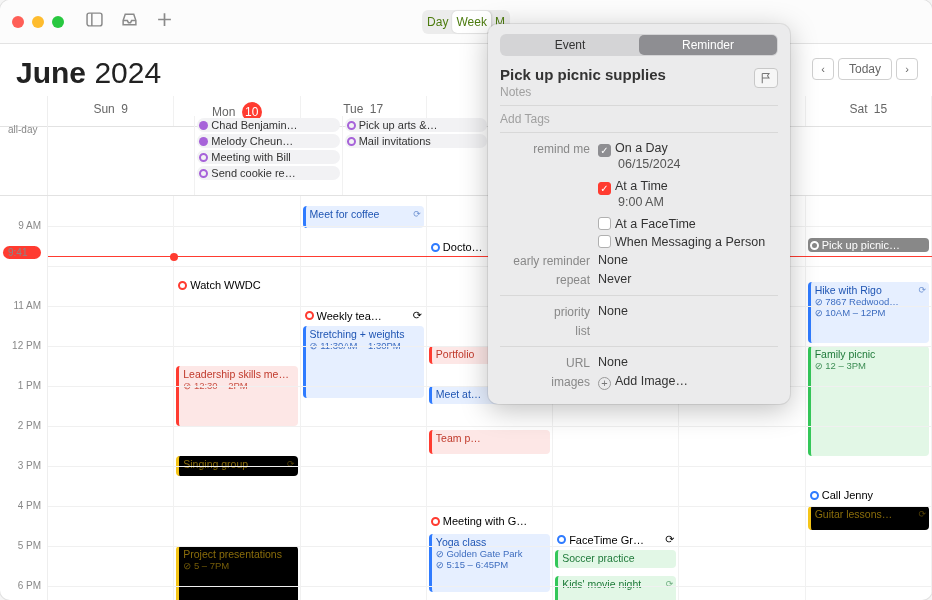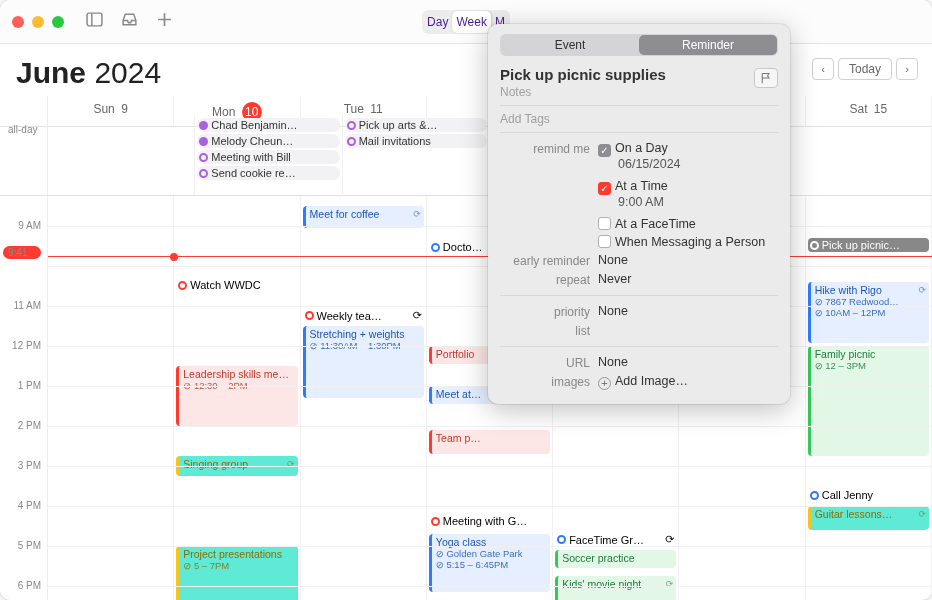--- a/index.html
+++ b/index.html
@@ -7,21 +7,21 @@
 
 .window { width: 932px; height: 600px; background: #fff; border-radius: 10px; box-shadow: 0 0 0 1px rgba(0,0,0,.08); overflow: hidden; position: relative; }
 
 .titlebar { height: 44px; display: flex; align-items: center; padding: 0 12px; border-bottom: 1px solid #e3e3e3; position: relative; background: #fcfcfc; }
 .traffic { display: flex; gap: 8px; }
 .traffic span { width: 12px; height: 12px; border-radius: 50%; display: inline-block; }
 .t-close { background: #ff5f57; } .t-min { background: #febc2e; } .t-max { background: #28c840; }
 .toolbar-icons { display: flex; gap: 18px; margin-left: 22px; color: #8a8a8a; }
 .toolbar-icons svg { width: 17px; height: 17px; }
 .view-seg { position: absolute; left: 50%; transform: translateX(-50%); display: flex; background: #ececec; border-radius: 6px; padding: 1px; font-size: 12px; }
-.view-seg div { padding: 4px 4px; color: #4c1d95; cursor: default; }
+.view-seg div { padding: 4px 4px; color: #4d7c0f; cursor: default; }
 .view-seg .active { background: #fff; border-radius: 5px; box-shadow: 0 0 2px rgba(0,0,0,.15); }
 
 .nav-right { position: absolute; right: 14px; top: 58px; display: flex; gap: 4px; align-items: center; }
 .nav-btn { width: 22px; height: 22px; border: 1px solid #d0d0d0; border-radius: 4px; display: flex; align-items: center; justify-content: center; font-size: 11px; background: #fff; color: #666; }
 .today-btn { padding: 0 10px; width: auto; font-size: 12px; }
 
 .month-title { position: absolute; left: 16px; top: 56px; font-size: 30px; color: #222; }
 .month-title b { font-weight: 700; }
 
 .week-header { position: absolute; top: 96px; left: 0; right: 0; display: flex; border-bottom: 1px solid #e2e2e2; }
@@ -52,21 +52,21 @@
 .ev { position: absolute; left: 2px; right: 2px; border-radius: 4px; font-size: 10.5px; padding: 2px 4px; overflow: hidden; border-left: 3px solid; }
 .ev .t { display: block; font-weight: 500; white-space: nowrap; overflow: hidden; text-overflow: ellipsis; }
 .ev .s { display: block; font-size: 9.5px; opacity: .85; }
 .ev .repeat { position: absolute; right: 3px; top: 3px; font-size: 9px; opacity: .6; }
 .reminder-pill { position: absolute; left: 2px; right: 2px; font-size: 11px; padding: 1px 2px; display: flex; align-items: center; gap: 3px; white-space: nowrap; overflow: hidden; }
 .reminder-pill .ring { width: 9px; height: 9px; border: 2px solid; border-radius: 50%; flex-shrink: 0; }
 
 
 .c-red    { background: #fde7e6; border-color: #ff3b30; color: #c0392b; }
 .c-blue   { background: #e6efff; border-color: #2f7bff; color: #1f55b3; }
-.c-yellow { background: #5eead4; border-color: #f5c518; color: #8a6d0b; }
+.c-yellow { background: #000000; border-color: #f5c518; color: #8a6d0b; }
 .c-green  { background: #e2f7e6; border-color: #34c759; color: #1f7a3a; }
 
 
 .popover { position: absolute; top: 24px; left: 488px; width: 302px; background: #ebebec; border-radius: 10px; box-shadow: 0 6px 28px rgba(0,0,0,.25), 0 0 0 1px rgba(0,0,0,.08); z-index: 50; padding: 10px 12px 12px; font-size: 12.5px; color: #333; }
 .popover .seg { display: flex; background: #d4d4d6; border-radius: 6px; padding: 1px; margin-bottom: 10px; }
 .popover .seg div { flex: 1; text-align: center; padding: 3px 0; font-size: 12px; border-radius: 5px; }
 .popover .seg .on { background: #8e8e92; color: #fff; }
 .popover h3 { font-size: 15px; font-weight: 600; margin-bottom: 2px; }
 .popover .flag-btn { position: absolute; right: 12px; top: 44px; width: 24px; height: 20px; border: 1px solid #c8c8c8; border-radius: 4px; display:flex;align-items:center;justify-content:center;color:#777;background:#f6f6f6; }
 .popover .subtle { color: #a0a0a0; font-size: 12px; }
@@ -119,21 +119,21 @@
   <div class="nav-right">
     <div class="nav-btn">‹</div>
     <div class="nav-btn today-btn">Today</div>
     <div class="nav-btn">›</div>
   </div>
 
   <div class="week-header">
     <div class="allday-label"></div>
     <div class="day-col-head"><span>Sun</span> <span class="num">9</span></div>
     <div class="day-col-head today"><span>Mon</span> <span class="num">10</span></div>
-    <div class="day-col-head"><span>Tue</span> <span class="num">11</span></div>
+    <div class="day-col-head"><span>Tue</span> <span class="num">17</span></div>
     <div class="day-col-head"></div>
     <div class="day-col-head"></div>
     <div class="day-col-head"></div>
     <div class="day-col-head"><span>Sat</span> <span class="num">15</span></div>
   </div>
 
   <div class="allday-row">
     <div class="allday-label">all-day</div>
     <div class="allday-col"></div>
     <div class="allday-col">

